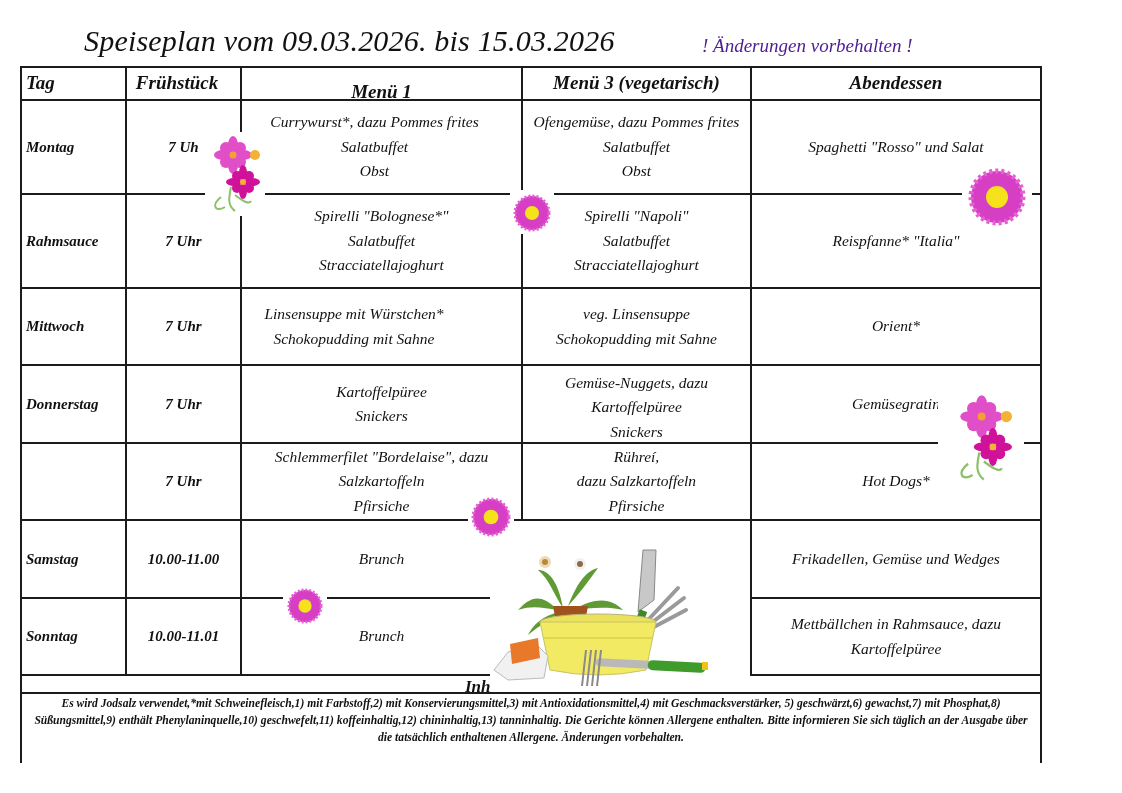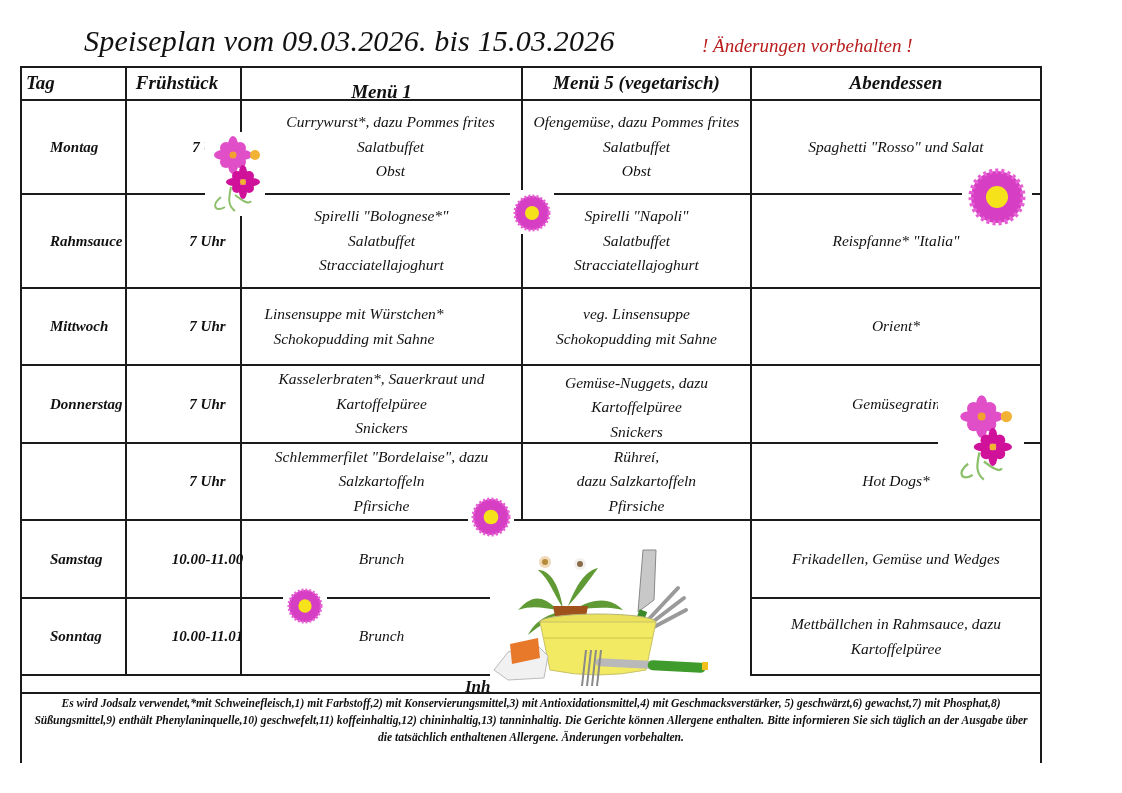--- a/index.html
+++ b/index.html
@@ -1,32 +1,32 @@
 <!DOCTYPE html>
 <html><head>
 <meta charset="utf-8">
 <style>
   html, body { margin: 0; padding: 0; background: #ffffff; }
   body { width: 1122px; height: 793px; position: relative; overflow: hidden;
          font-family: "DejaVu Serif", "Liberation Serif", serif; color: #111; }
   .title { position: absolute; top: 24px; left: 84px; font-size: 30px; font-style: italic;
            font-family: "Liberation Serif", "DejaVu Serif", serif; letter-spacing: 0.2px; white-space: nowrap; }
-  .notice { position: absolute; top: 35px; left: 702px; font-size: 19px; font-style: italic; color: #b91c1c;
+  .notice { position: absolute; top: 35px; left: 702px; font-size: 19px; font-style: italic; color: #4c1d95;
             font-family: "Liberation Serif", serif; white-space: nowrap; }
 
   .grid { position: absolute; left: 20px; top: 66px; width: 1022px; height: 697px; }
   .vl, .hl { position: absolute; background: #1b1b1b; }
   .vl { width: 2px; }
   .hl { height: 2px; }
 
   .cell { position: absolute; display: flex; align-items: center; justify-content: center;
           text-align: center; font-style: italic; font-family: "Liberation Serif", serif; font-size: 15.5px;
           line-height: 24.5px; }
   .cell.left { justify-content: flex-start; padding-left: 4px; }
-  .cell.bold { font-weight: bold; font-size: 15px; margin-left: 24px; }
+  .cell.bold { font-weight: bold; font-size: 15px; }
   .head { font-weight: bold; font-size: 19px; }
   .cell .lines { display: flex; flex-direction: column; align-items: center; }
 
   .info-head { position: absolute; left: 465px; top: 677px; font-weight: bold; font-style: italic;
                font-size: 17px; font-family: "Liberation Serif", serif; }
   .footnote { position: absolute; left: 26px; top: 695px; width: 1010px; text-align: center;
               font-style: italic; font-weight: bold; font-size: 11.6px; line-height: 17px;
               font-family: "Liberation Serif", serif; }
 
   .deco { position: absolute; }
@@ -56,26 +56,26 @@
   <div class="hl" style="left:0;top:453px;width:1022px"></div>
   <div class="hl" style="left:0;top:531px;width:470px"></div>
   <div class="hl" style="left:730px;top:531px;width:292px"></div>
   <div class="hl" style="left:0;top:608px;width:470px"></div>
   <div class="hl" style="left:730px;top:608px;width:292px"></div>
   <div class="hl" style="left:0;top:626px;width:1022px"></div>
 
   <div class="cell left head" style="left:2px;top:2px;width:101px;height:31px">Tag</div>
   <div class="cell head" style="left:107px;top:2px;width:100px;height:31px">Frühstück</div>
   <div class="cell head" style="left:222px;top:2px;width:279px;height:48px">Menü 1</div>
-  <div class="cell head" style="left:503px;top:2px;width:227px;height:31px">Menü 5 (vegetarisch)</div>
+  <div class="cell head" style="left:503px;top:2px;width:227px;height:31px">Menü 3 (vegetarisch)</div>
   <div class="cell head" style="left:732px;top:2px;width:288px;height:31px">Abendessen</div>
 
   <div class="cell left bold" style="left:2px;top:35px;width:101px;height:92px">Montag</div>
   <div class="cell bold" style="left:107px;top:35px;width:113px;height:92px">7 Uh</div>
-  <div class="cell" style="left:231px;top:35px;width:279px;height:92px">
+  <div class="cell" style="left:215px;top:35px;width:279px;height:92px">
       <div class="lines">
     <span>Currywurst*, dazu Pommes frites</span>
     <span>Salatbuffet</span>
     <span>Obst</span>
       </div>
     </div>
   <div class="cell" style="left:503px;top:35px;width:227px;height:92px">
       <div class="lines">
     <span>Ofengemüse, dazu Pommes frites</span>
     <span>Salatbuffet</span>
@@ -127,21 +127,20 @@
   <div class="cell" style="left:732px;top:223px;width:288px;height:75px">
       <div class="lines">
     <span>Orient*</span>
       </div>
     </div>
 
   <div class="cell left bold" style="left:2px;top:300px;width:101px;height:76px">Donnerstag</div>
   <div class="cell bold" style="left:107px;top:300px;width:113px;height:76px">7 Uhr</div>
   <div class="cell" style="left:222px;top:300px;width:279px;height:76px">
       <div class="lines">
-    <span>Kasselerbraten*, Sauerkraut und</span>
     <span>Kartoffelpüree</span>
     <span>Snickers</span>
       </div>
     </div>
   <div class="cell" style="left:503px;top:300px;width:227px;height:83px">
       <div class="lines">
     <span>Gemüse-Nuggets, dazu</span>
     <span>Kartoffelpüree</span>
     <span>Snickers</span>
       </div>

